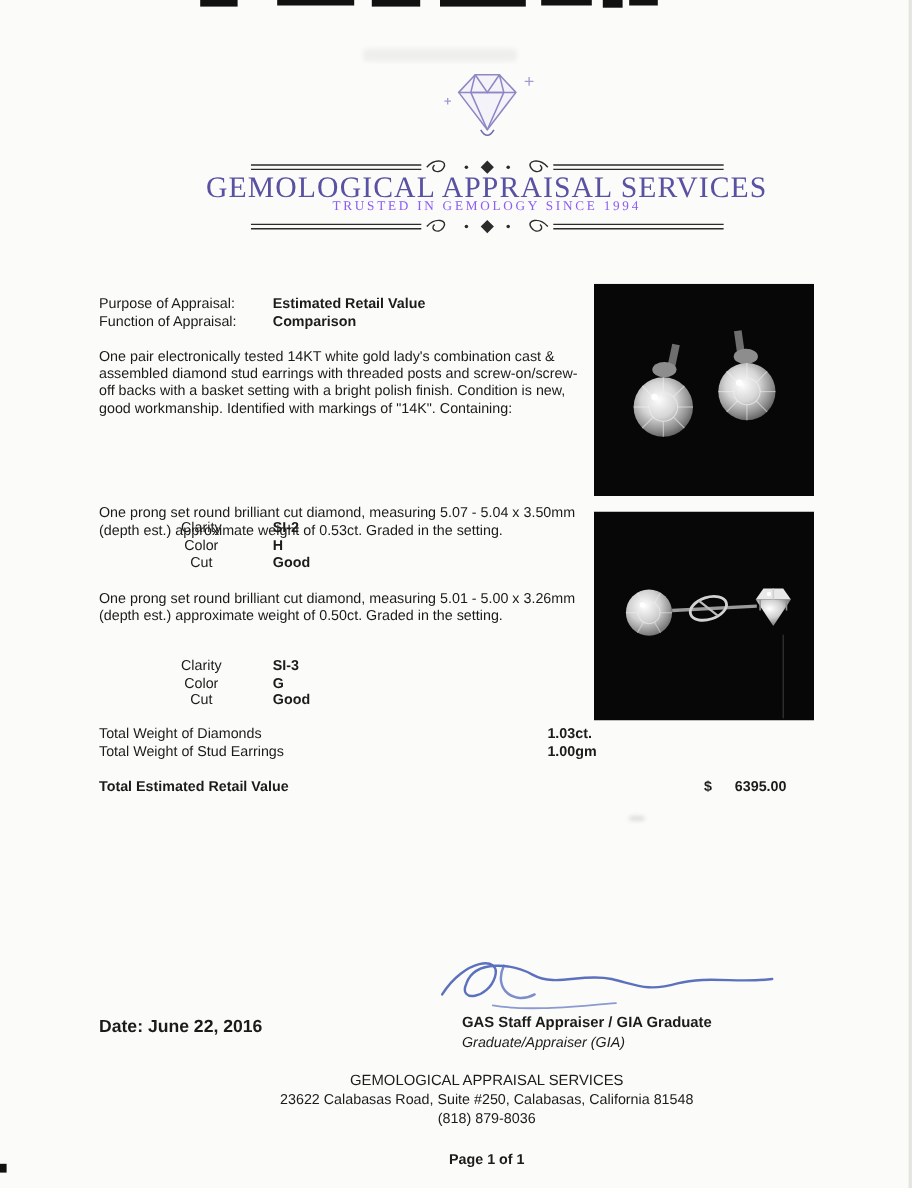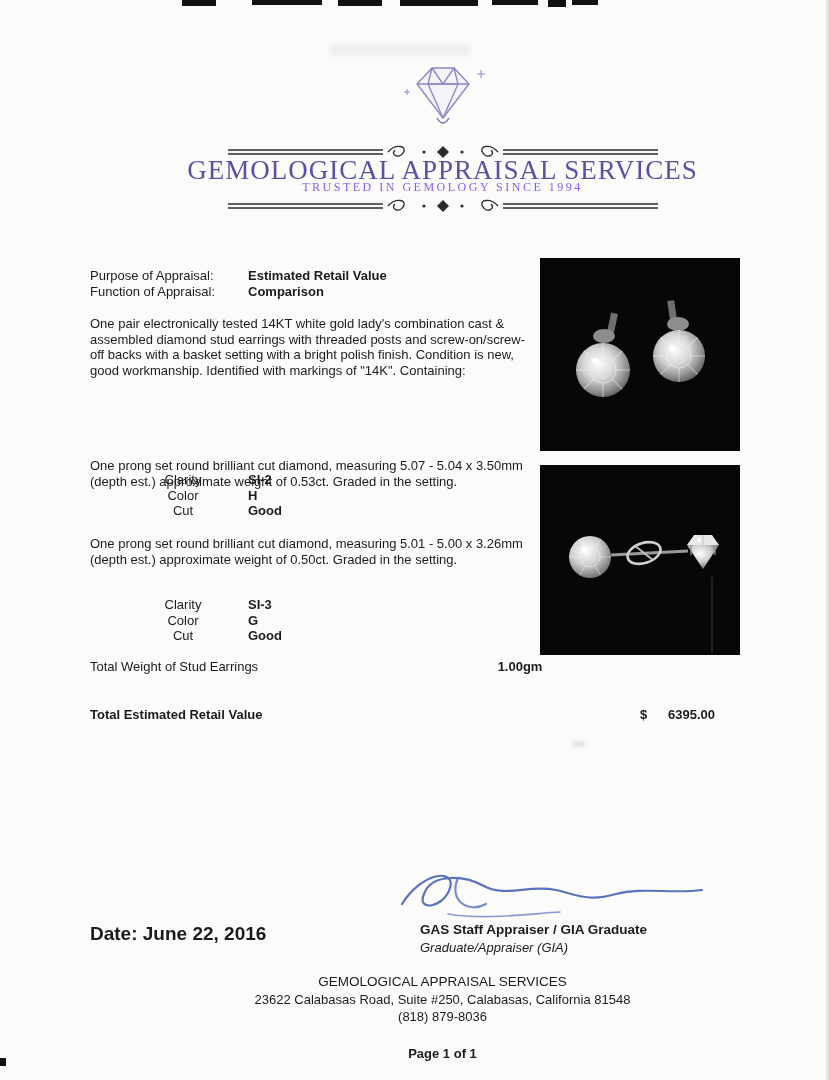--- a/index.html
+++ b/index.html
@@ -155,20 +155,24 @@
     <span class="gv">G</span>
   </div>
   <div class="grade-row">
     <span class="gk">Cut</span>
     <span class="gv">Good</span>
   </div>
 </div>
 
 <div class="abs" style="left:90px; top:659px;">
   <div class="total-row">
+    <span class="tk">Total Weight of Diamonds</span>
+    <span class="tv">1.03ct.</span>
+  </div>
+  <div class="total-row">
     <span class="tk">Total Weight of Stud Earrings</span>
     <span class="tv">1.00gm</span>
   </div>
 </div>
 
 <div class="abs bold" style="left:90px; top:707px;">Total Estimated Retail Value</div>
 <div class="abs bold" style="left:640px; top:707px;">$</div>
 <div class="abs bold" style="left:668px; top:707px;">6395.00</div>
 <div class="smudge" style="left:572px; top:742px; width:14px; height:4px; opacity:.3;"></div>
 
@@ -265,21 +269,21 @@
 </svg>
 
 <svg class="abs" style="left:388px; top:860px;" width="330" height="70" viewBox="0 0 330 70">
   <g fill="none" stroke="#4a63b8" stroke-width="2.2" stroke-linecap="round" opacity=".9">
     <path d="M14,44 C34,12 68,8 62,28 C56,48 28,52 36,34 C44,12 78,16 96,26 C118,38 140,24 168,30 C190,35 200,42 228,34 C254,27 284,34 314,30"></path>
     <path d="M70,18 C60,40 80,54 98,44" opacity=".8"></path>
     <path d="M60,54 C96,60 140,54 172,52" stroke-width="1.6" opacity=".7"></path>
   </g>
 </svg>
 
-<div class="abs bold" style="left:90px; top:926px; font-size:19px;">Date: June 22, 2016</div>
+<div class="abs bold" style="left:90px; top:926px; font-size:16px;">Date: June 22, 2016</div>
 <div class="abs bold" style="left:420px; top:922px; font-size:13.5px;">GAS Staff Appraiser / GIA Graduate</div>
 <div class="abs italic" style="left:420px; top:940px;">Graduate/Appraiser (GIA)</div>
 
 <div class="abs center" style="left:0; top:972px; width:829px;">
   <div class="footer-line" style="font-size:13.5px;">GEMOLOGICAL APPRAISAL SERVICES</div>
   <div class="footer-line">23622 Calabasas Road, Suite #250, Calabasas, California 81548</div>
   <div class="footer-line">(818) 879-8036</div>
   <div class="footer-line bold" style="margin-top:21px;">Page 1 of 1</div>
 </div>
 

